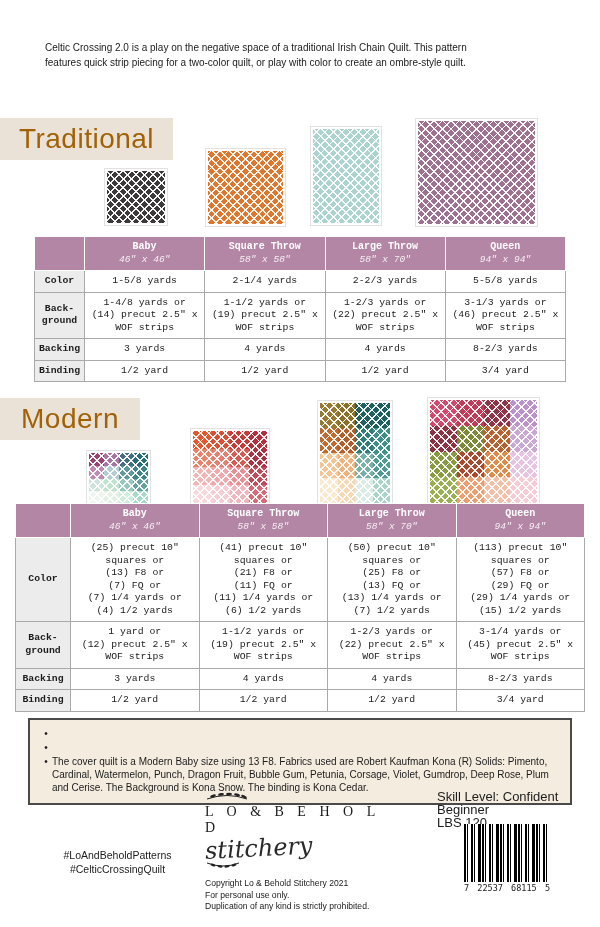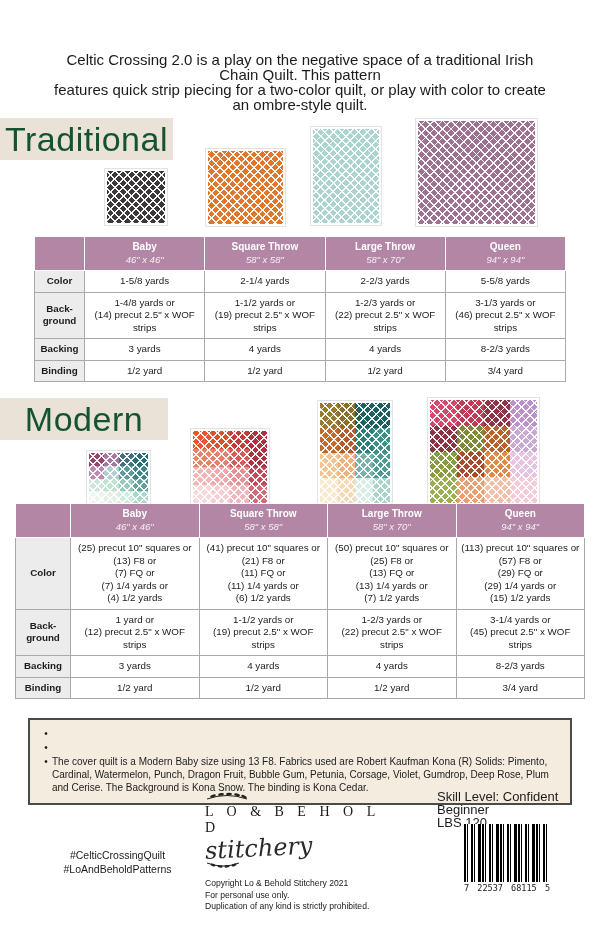--- a/index.html
+++ b/index.html
@@ -1,42 +1,42 @@
 <!DOCTYPE html>
 <html style="--accent: #b486a6; --cream: #ebe2d7; --notebg: #f4ecdf;"><head>
 <meta charset="utf-8">
 <style>
   html,body{margin:0;padding:0;background:#fff;}
   .page{position:relative;width:600px;height:927px;background:#fff;overflow:hidden;
         font-family:"Liberation Sans","DejaVu Sans",sans-serif;color:#1c1c1c;}
   .pre{white-space:pre-line;}
 
   
-  .intro{position:absolute;top:52px;left:45px;width:510px;text-align:center;
-         font-size:15px;line-height:15px;color:#1b1b1b;}
+  .intro{position:absolute;top:40px;left:45px;width:510px;
+         font-size:10px;line-height:15px;color:#1b1b1b;}
 
   
   .section-label{position:absolute;left:0;background:var(--cream,#ebe2d7);
                  display:flex;align-items:center;justify-content:center;
-                 font-size:34px;letter-spacing:.5px;color:#14532d;}
+                 font-size:28px;letter-spacing:.5px;color:#a16207;}
   .label-trad{top:118px;width:173px;height:42px;}
-  .label-mod{top:398px;width:168px;height:42px;}
+  .label-mod{top:398px;width:140px;height:42px;}
 
   
   .swatch{position:absolute;display:grid;padding:2px;background:#fff;
           border:1px solid #e2e2e2;box-sizing:border-box;}
   .swatch::after{content:"";position:absolute;inset:2px;
      background:
        repeating-linear-gradient(45deg, rgba(255,255,255,.95) 0 1.2px, transparent 1.2px 6px),
        repeating-linear-gradient(-45deg, rgba(255,255,255,.95) 0 1.2px, transparent 1.2px 6px);}
 
   
   table.qtable{border-collapse:collapse;table-layout:fixed;position:absolute;
                font-size:9.8px;line-height:12.5px;}
-  .qtable th,.qtable td{box-sizing:border-box;}
+  .qtable th,.qtable td{box-sizing:border-box;font-family:Liberation Mono, monospace;}
   .qtable thead th{background:var(--accent,#b486a6);color:#fff;border:1px solid #fff;
                    padding:4px 2px;font-weight:bold;font-size:10px;}
   .qtable thead .size{font-weight:normal;font-style:italic;font-size:9.5px;color:rgba(255,255,255,.88);}
   .qtable tbody th{background:#ececec;font-weight:bold;font-size:9.8px;
                    border:1px solid #a9a9a9;padding:3px 2px;white-space:pre-line;}
   .qtable tbody td{background:#fff;border:1px solid #a9a9a9;text-align:center;
                    padding:4px 3px;white-space:pre-line;}
   .t-trad{left:34px;top:236px;width:532px;}
   .t-mod{left:15px;top:503px;width:570px;}
 
@@ -323,22 +323,22 @@
     <div class="note-item">
       <span class="bullet">•</span>
     </div>
     <div class="note-item">
       <span class="bullet">•</span>
       <span>The cover quilt is a Modern Baby size using 13 F8. Fabrics used are Robert Kaufman Kona (R) Solids: Pimento, Cardinal, Watermelon, Punch, Dragon Fruit, Bubble Gum, Petunia, Corsage, Violet, Gumdrop, Deep Rose, Plum and Cerise. The Background is Kona Snow. The binding is Kona Cedar.</span>
     </div>
   </div>
 
   <div class="hashtags">
+    <div>#LoAndBeholdPatterns</div>
     <div>#CelticCrossingQuilt</div>
-    <div>#LoAndBeholdPatterns</div>
   </div>
 
   <div class="logo">
     <div class="sprig">
       <svg width="44" height="12" viewBox="0 0 44 12">
           <path d="M2 9 Q22 2 42 9" fill="none" stroke="#222" stroke-width="1"></path>
           <ellipse cx="8" cy="6" rx="3" ry="1.3" fill="#222" transform="rotate(-20 8 6)"></ellipse>
           <ellipse cx="16" cy="4.4" rx="3" ry="1.3" fill="#222" transform="rotate(-10 16 4.4)"></ellipse>
           <ellipse cx="24" cy="4" rx="3" ry="1.3" fill="#222"></ellipse>
           <ellipse cx="32" cy="4.8" rx="3" ry="1.3" fill="#222" transform="rotate(12 32 4.8)"></ellipse>

